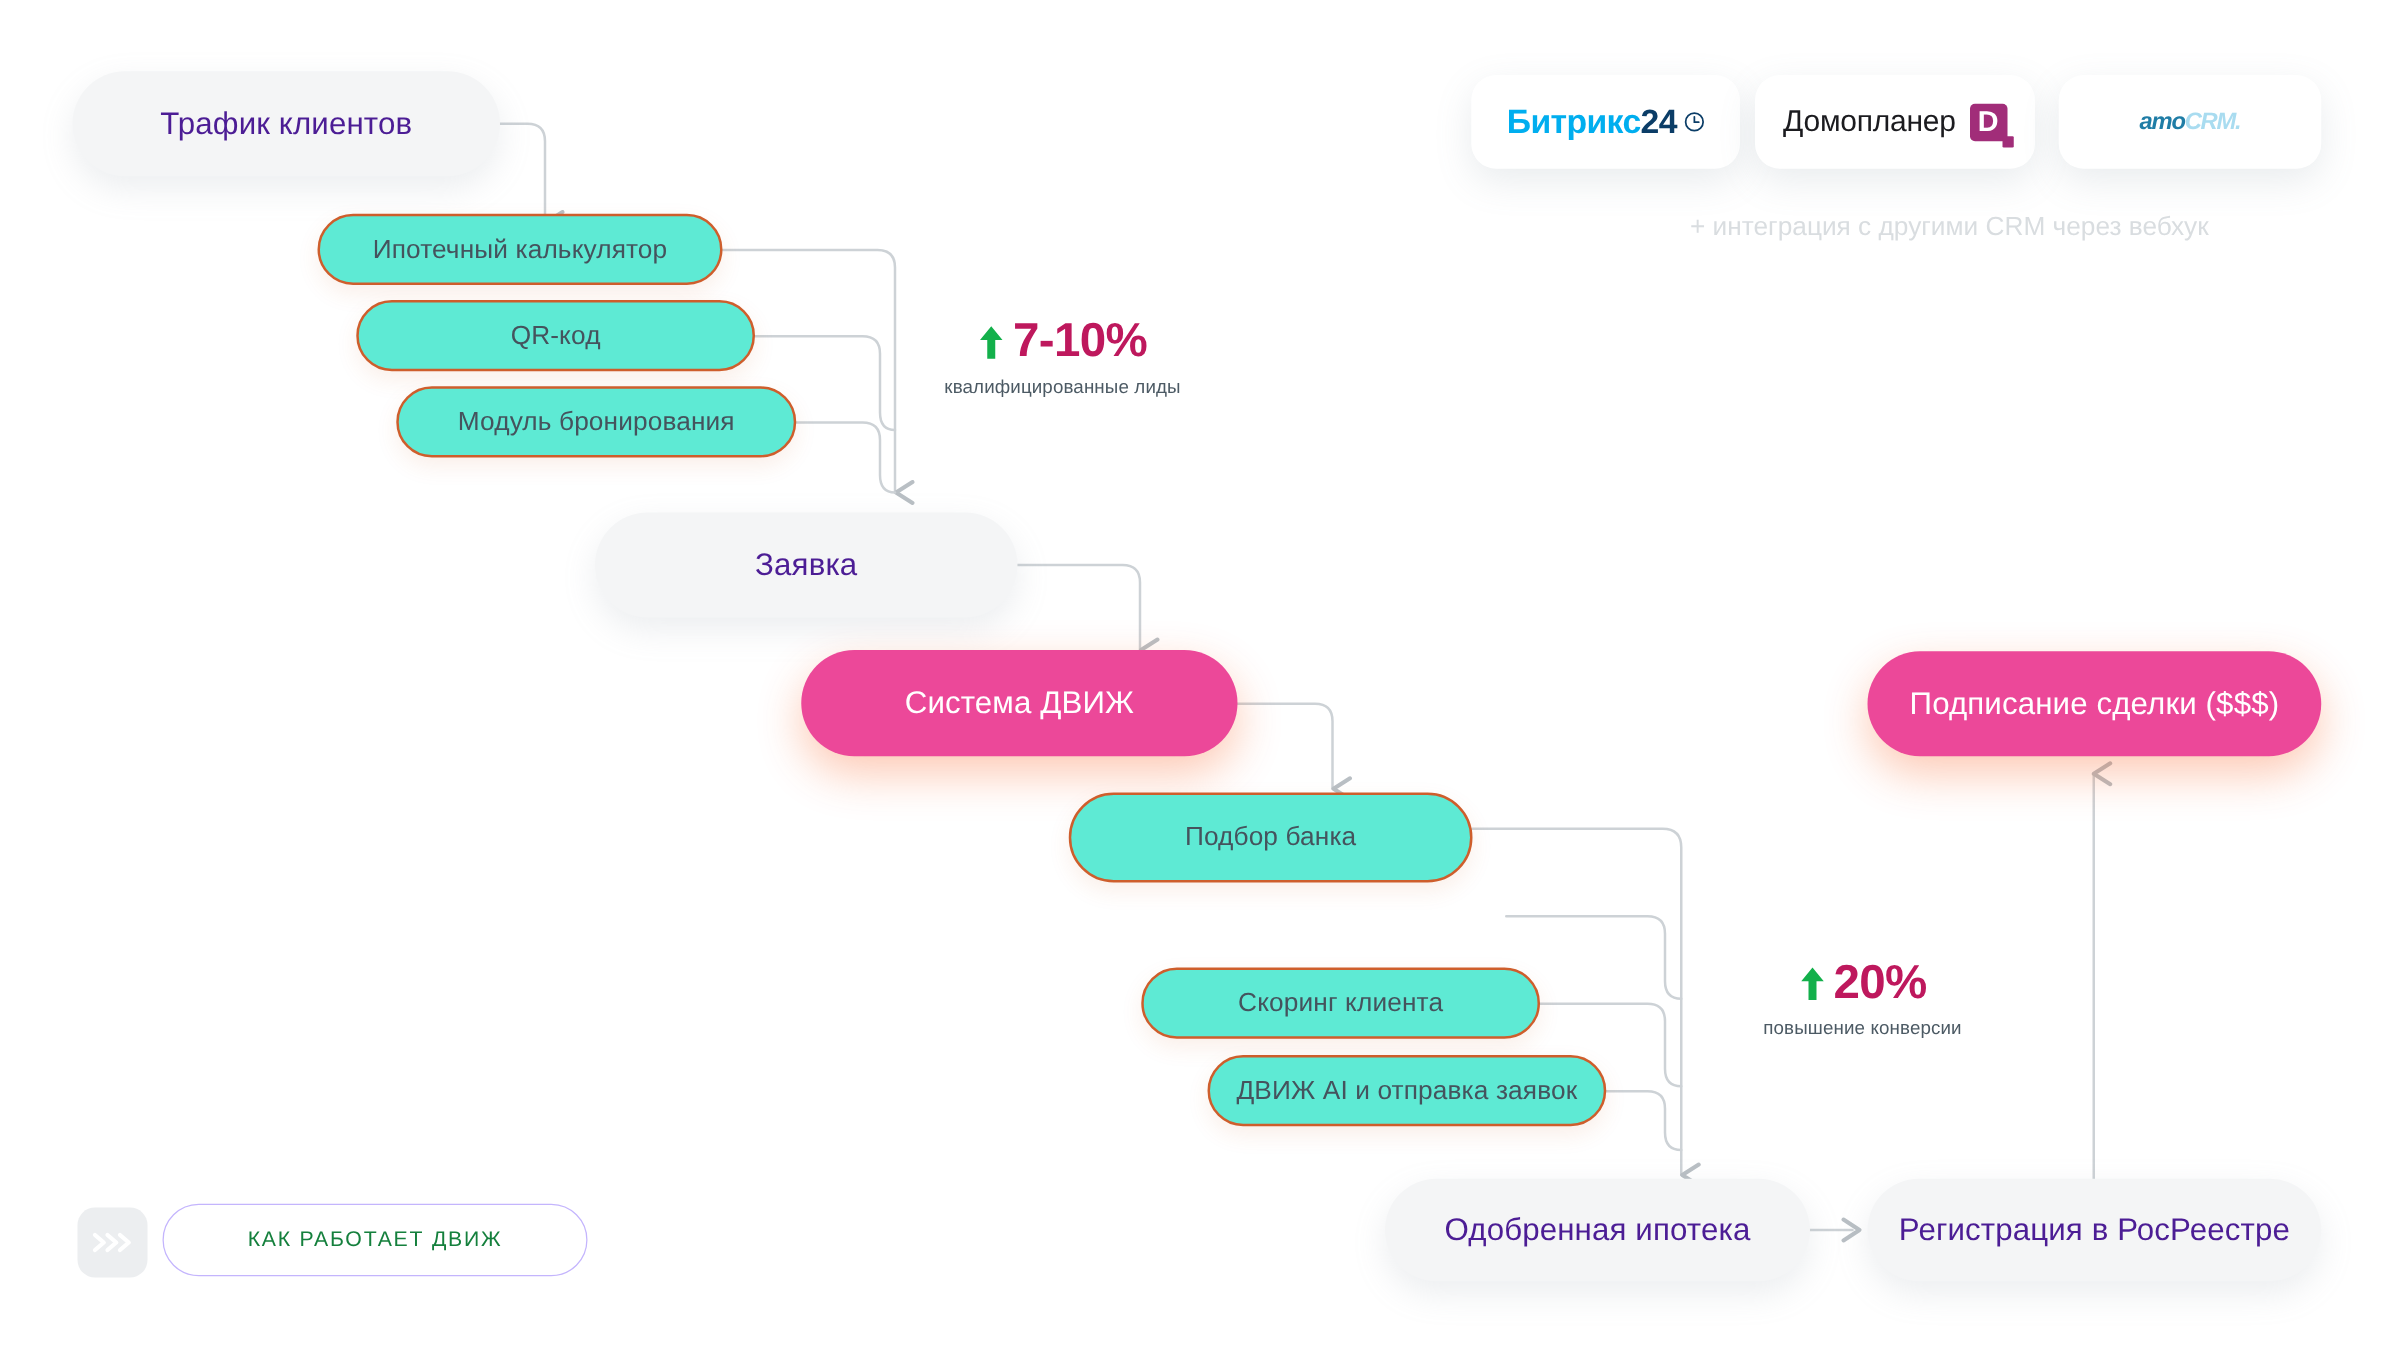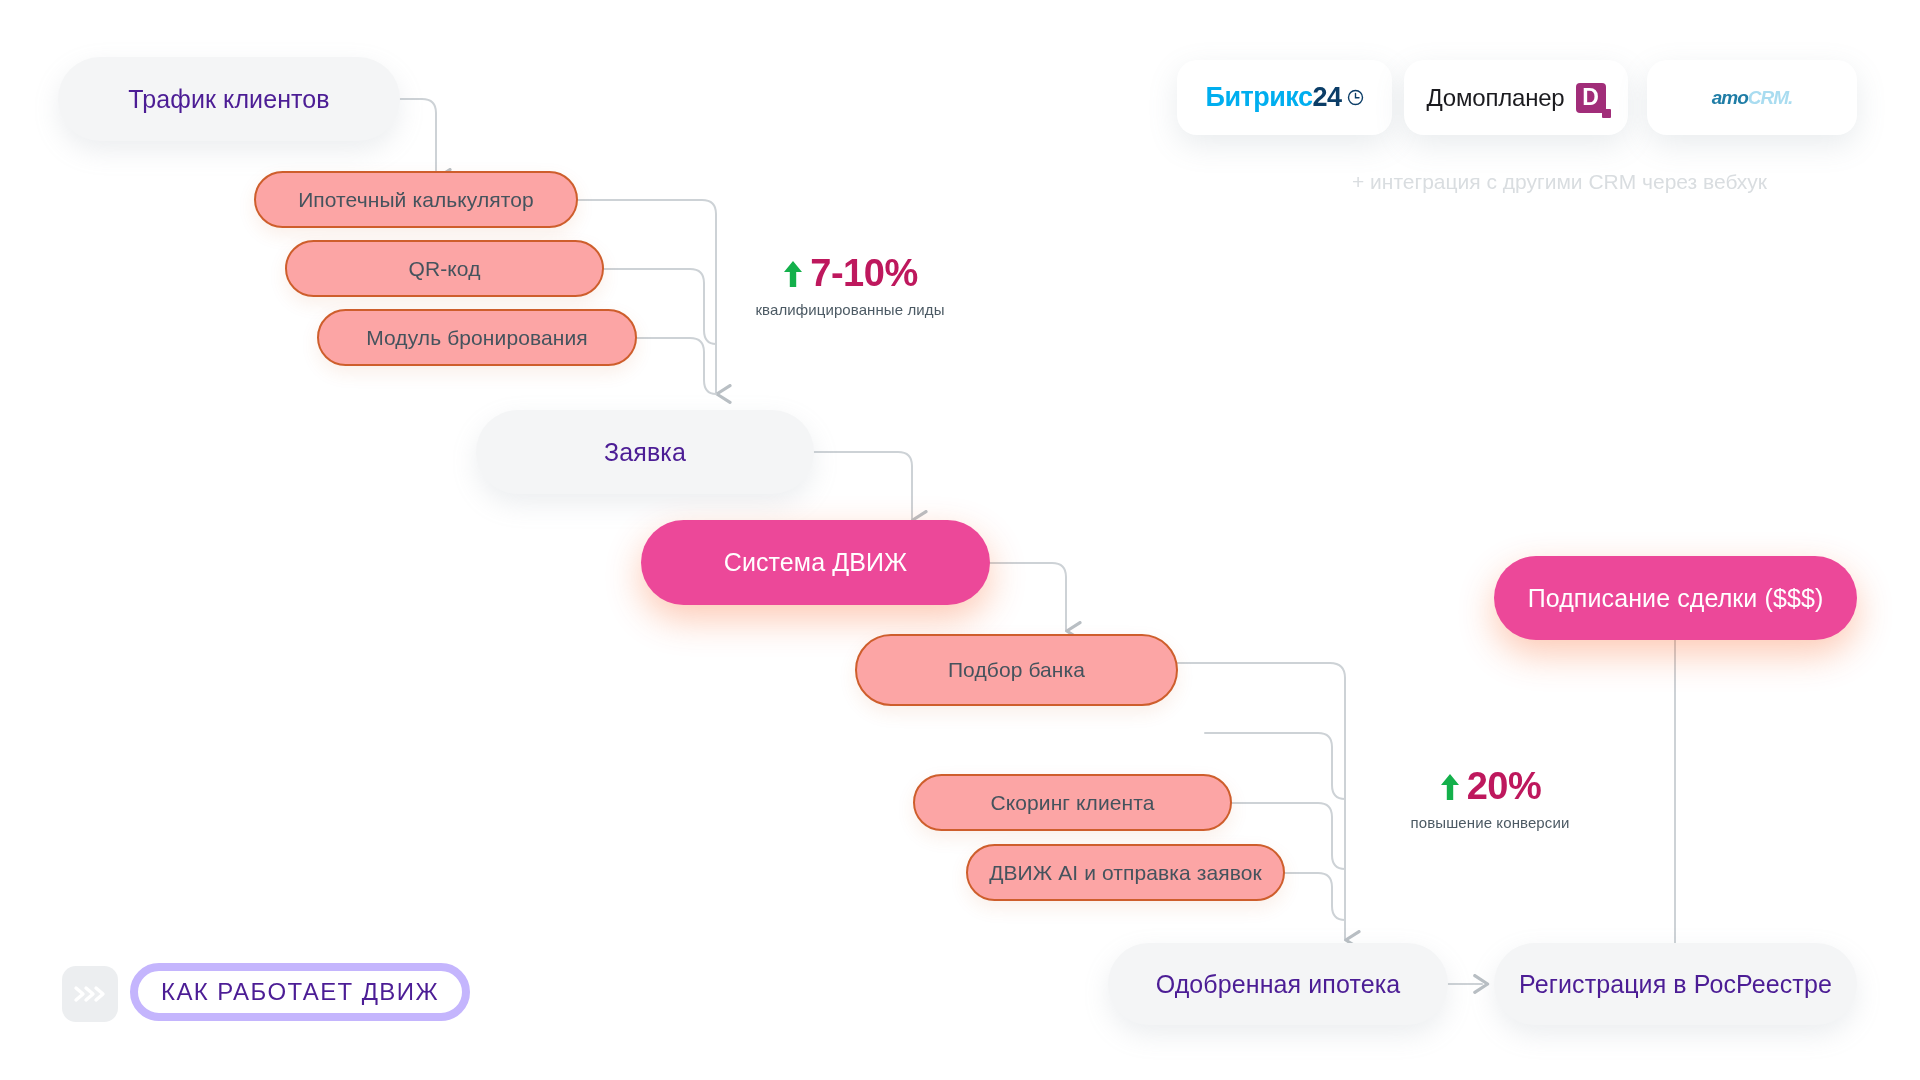--- a/index.html
+++ b/index.html
@@ -25,21 +25,21 @@
     white-space: nowrap;
     letter-spacing: .1px;
   }
   .node.gray {
     background: #f4f5f6;
     color: #4c1d95;
     font-size: 25px;
   }
   .node.gray.glow { box-shadow: 0 10px 26px rgba(150,160,170,.18); }
   .node.outline {
-    background: #fca5a5;
+    background: #5eead4;
     border: 2px solid #ce5e2c;
     color: #45535d;
     font-size: 21px;
     box-shadow: 0 7px 18px rgba(206,94,44,.10);
   }
   .node.solid {
     background: #ec4899;
     color: #ffffff;
     font-size: 25px;
     box-shadow: 0 14px 36px rgba(250,75,6,.30);
@@ -94,23 +94,23 @@
   }
 
   
   .chev-box {
     position: absolute;
     width: 56px; height: 56px; border-radius: 14px; background: #eceef0;
     display:flex; align-items:center; justify-content:center;
   }
   .pill-label {
     position: absolute;
-    border: 8px solid #c4b5fd; border-radius: 999px;
+    border: 1px solid #c4b5fd; border-radius: 999px;
     display: flex; align-items: center; justify-content: center;
-    color: #4c1d95; font-size: 24px; letter-spacing: 1.4px;
+    color: #15803d; font-size: 17px; letter-spacing: 1.4px;
     background: #ffffff;
   }
 </style>
 </head>
 <body>
 
 <div id="stage">
 
   <svg id="wires" viewBox="0 0 1920 1080">
     <defs>
@@ -185,21 +185,21 @@
   </div>
 
   <div class="node gray glow" style="left:1108px; top:943px; width:340px; height:82px;">
     <span>Одобренная ипотека</span>
   </div>
 
   <div class="node gray glow" style="left:1494px; top:943px; width:363px; height:82px;">
     <span>Регистрация в РосРеестре</span>
   </div>
 
-  <div class="node solid" style="left:1494px; top:521px; width:363px; height:84px;margin-top:35px;">
+  <div class="node solid" style="left:1494px; top:521px; width:363px; height:84px;">
     <span>Подписание сделки ($$$)</span>
   </div>
 
   <div class="metric" style="left:700px; top:252px; width:300px;">
     <div class="metric-top">
       <svg class="metric-arrow" width="22" height="32" viewBox="0 0 22 32">
         <path d="M11 3 L20 14 H14.2 V29 H7.8 V14 H2 Z" fill="#13b04b"></path>
       </svg>
       <span class="metric-value">7-10%</span>
     </div>

